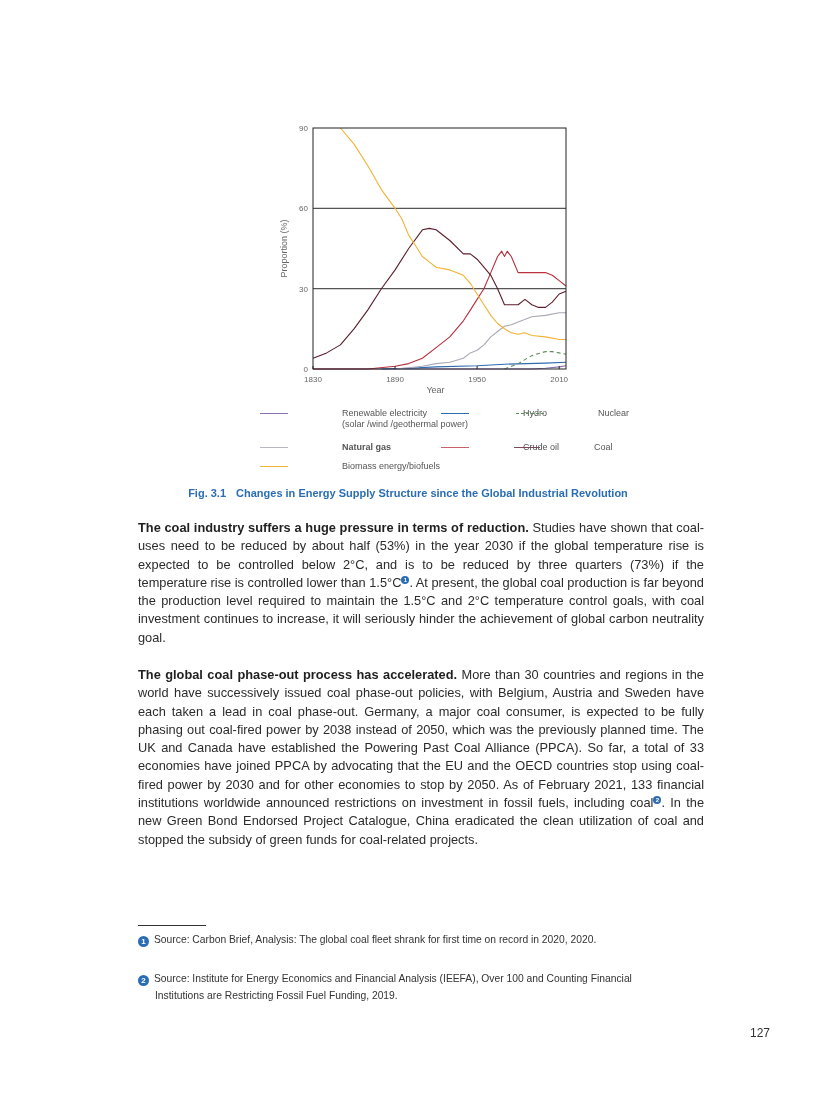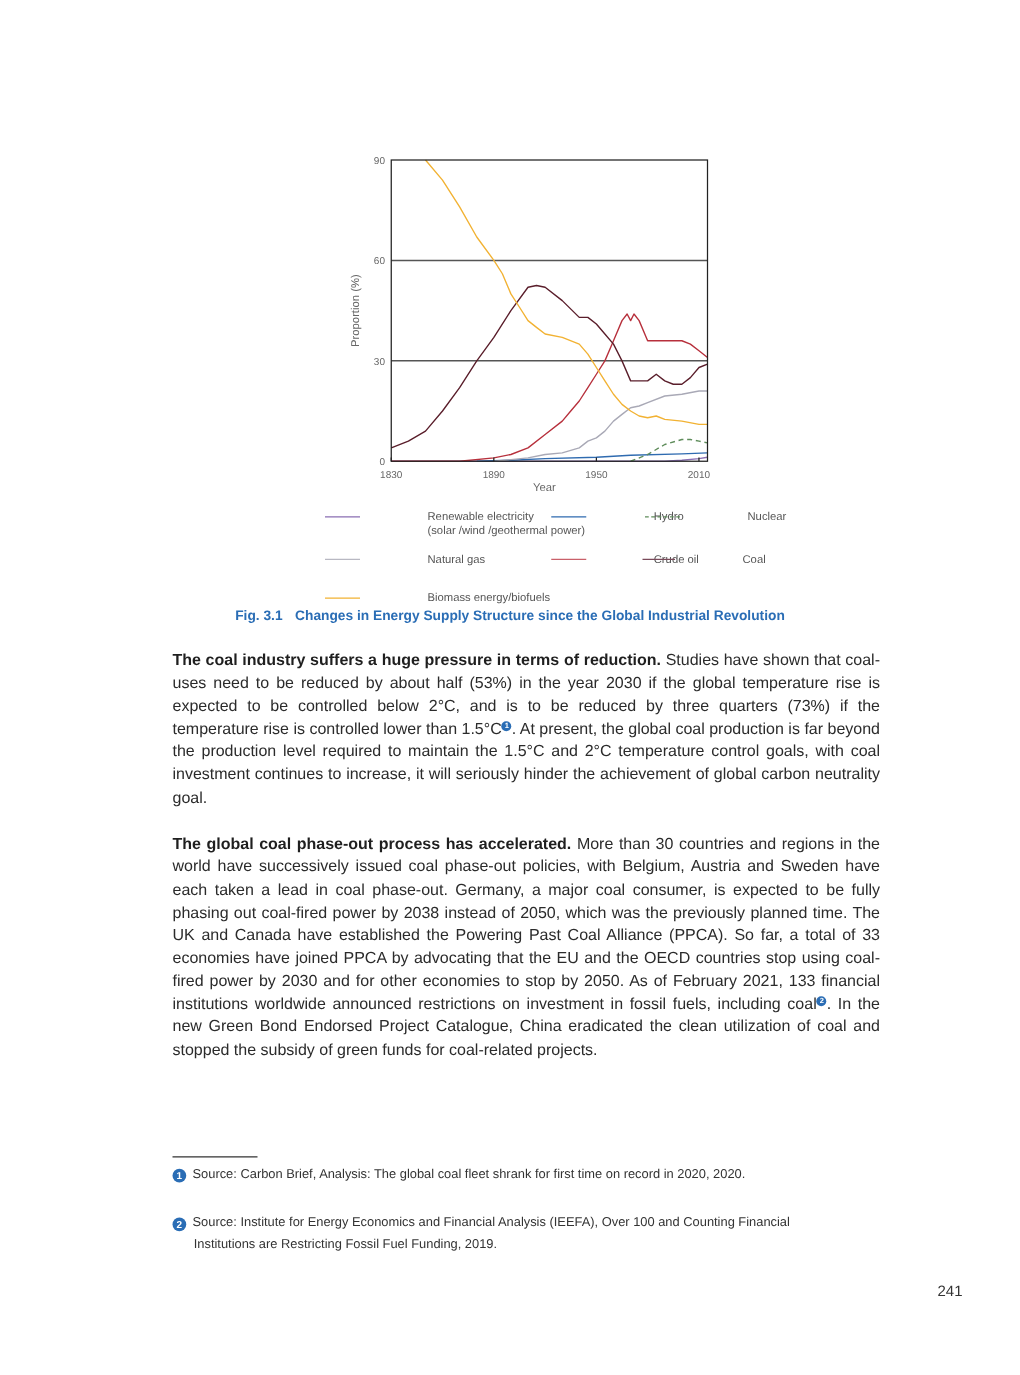--- a/index.html
+++ b/index.html
@@ -71,33 +71,33 @@
     </span>
   </div>
   <div class="lg-item" style="left:183px; top:3px;">
     <span class="lg-swatch" style="border-top-color:#2f6bb0;"></span>
     <span>Hydro</span>
   </div>
   <div class="lg-item" style="left:258px; top:3px;justify-content:flex-end;">
     <span class="lg-swatch dashed" style="border-top-color:#5e8c5a;"></span>
     <span>Nuclear</span>
   </div>
-  <div class="lg-item" style="left:2px; top:37px;">
+  <div class="lg-item" style="left:2px; top:37px;font-weight:bold;">
     <span class="lg-swatch" style="border-top-color:#b8b8c2;"></span>
     <span>Natural gas</span>
   </div>
   <div class="lg-item" style="left:183px; top:37px;">
     <span class="lg-swatch" style="border-top-color:#c9606a;"></span>
     <span>Crude oil</span>
   </div>
   <div class="lg-item" style="left:256px; top:37px;">
     <span class="lg-swatch" style="border-top-color:#7a4a5a; width:26px;"></span>
     <span>Coal</span>
   </div>
-  <div class="lg-item" style="left:2px; top:56px;margin-top:12px;">
+  <div class="lg-item" style="left:2px; top:56px;">
     <span class="lg-swatch" style="border-top-color:#f2b233;"></span>
     <span>Biomass energy/biofuels</span>
   </div>
 </div>
 
 <div class="caption">
   <span class="num">Fig. 3.1</span><span>Changes in Energy Supply Structure since the Global Industrial Revolution</span>
 </div>
 
 <p class="para" style="top:505px; margin:0; padding-top:14px;">
@@ -111,13 +111,13 @@
 <div class="fn-rule"></div>
 
 <div class="footnote" style="top:931px;">
   <span class="fn-bullet">1</span><span>Source: Carbon Brief, Analysis: The global coal fleet shrank for first time on record in 2020, 2020.</span>
 </div>
 <div class="footnote" style="top:970px;">
   <span class="fn-bullet">2</span><span>Source: Institute for Energy Economics and Financial Analysis (IEEFA), Over 100 and Counting Financial</span><br>
   <span class="indent">Institutions are Restricting Fossil Fuel Funding, 2019.</span>
 </div>
 
-<div class="page-num">241</div>
+<div class="page-num">127</div>
 
 </body></html>

